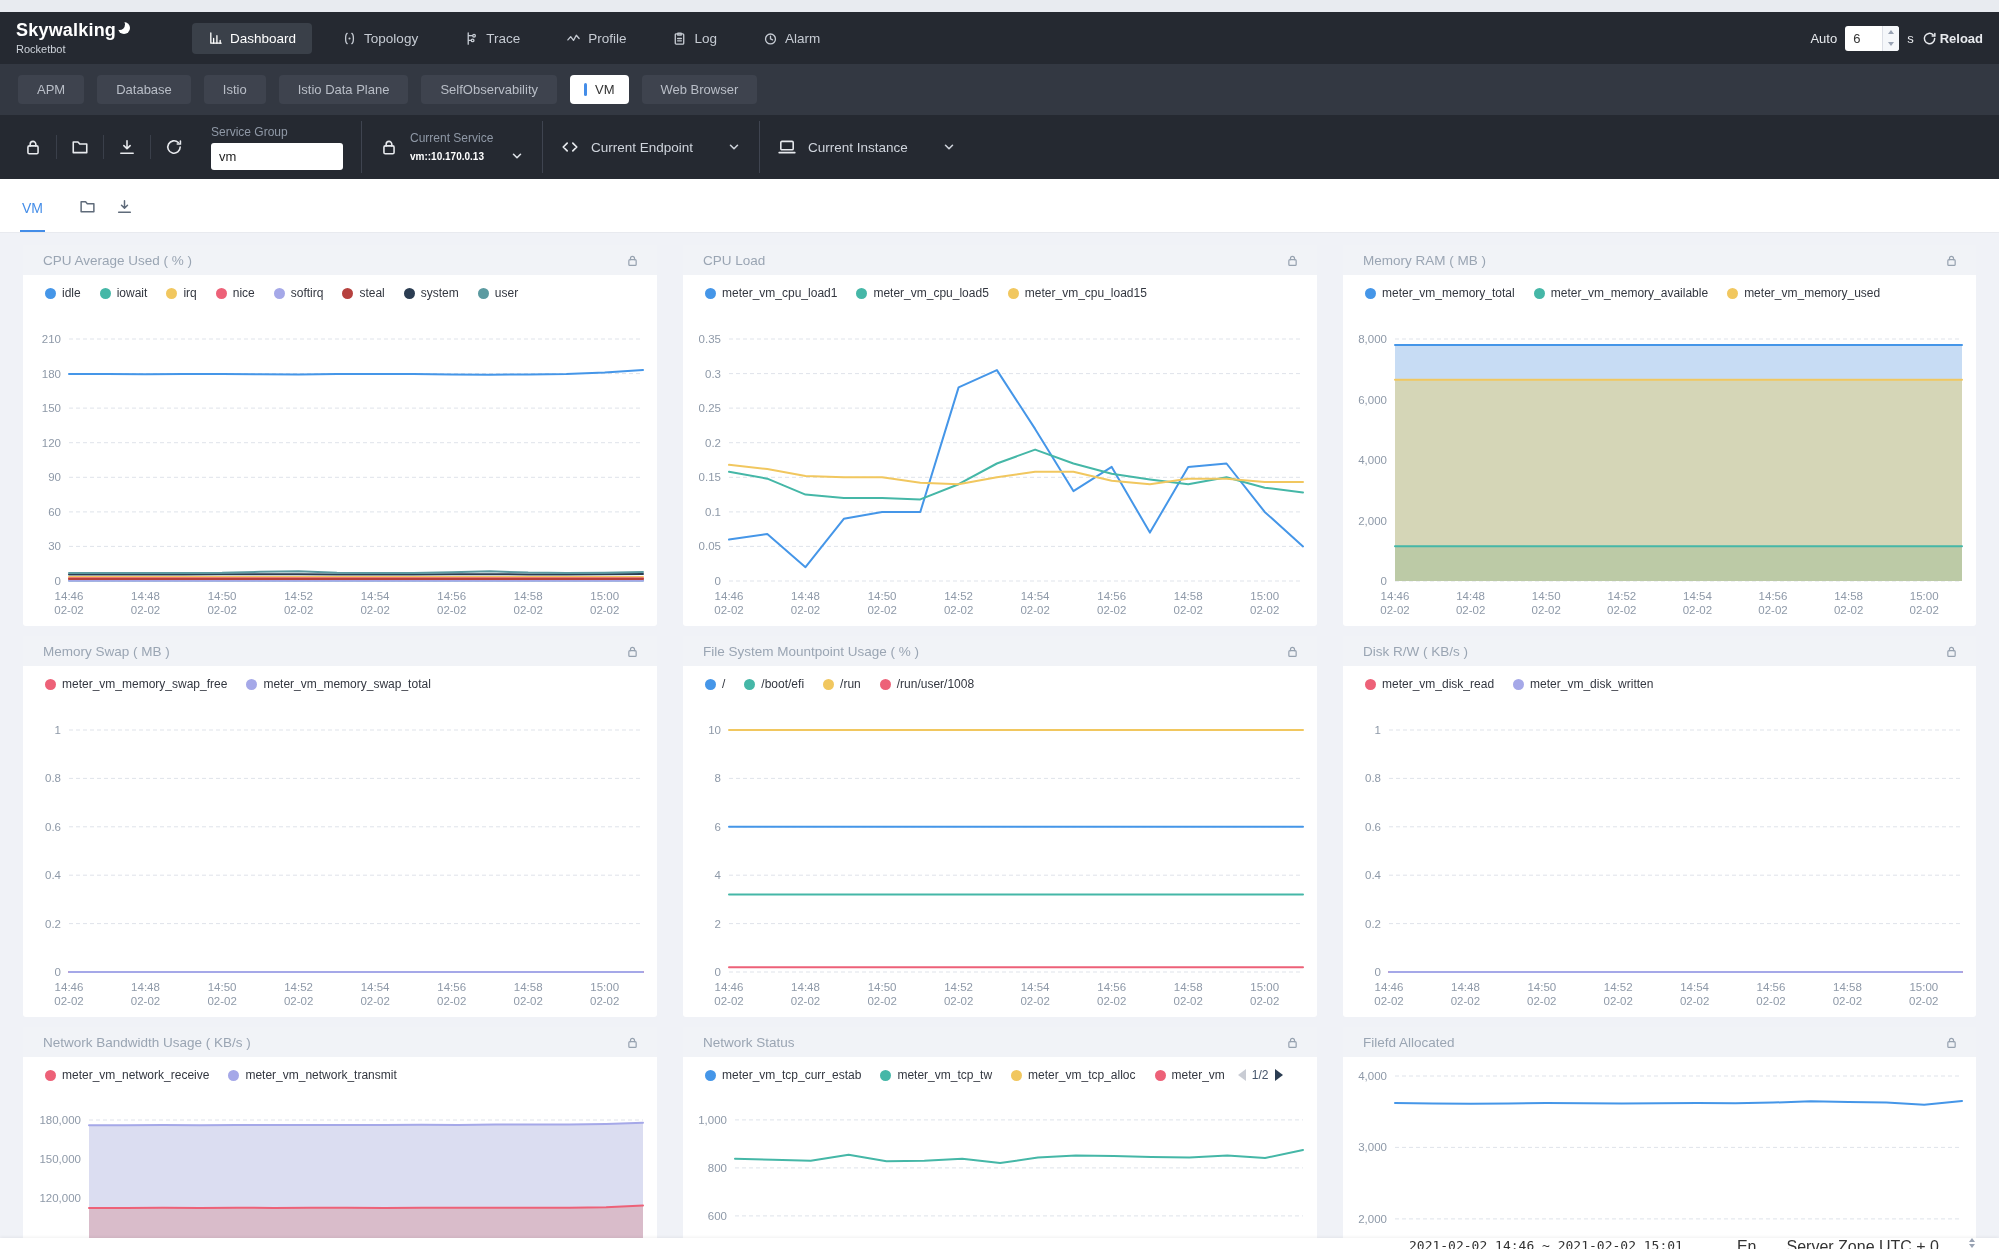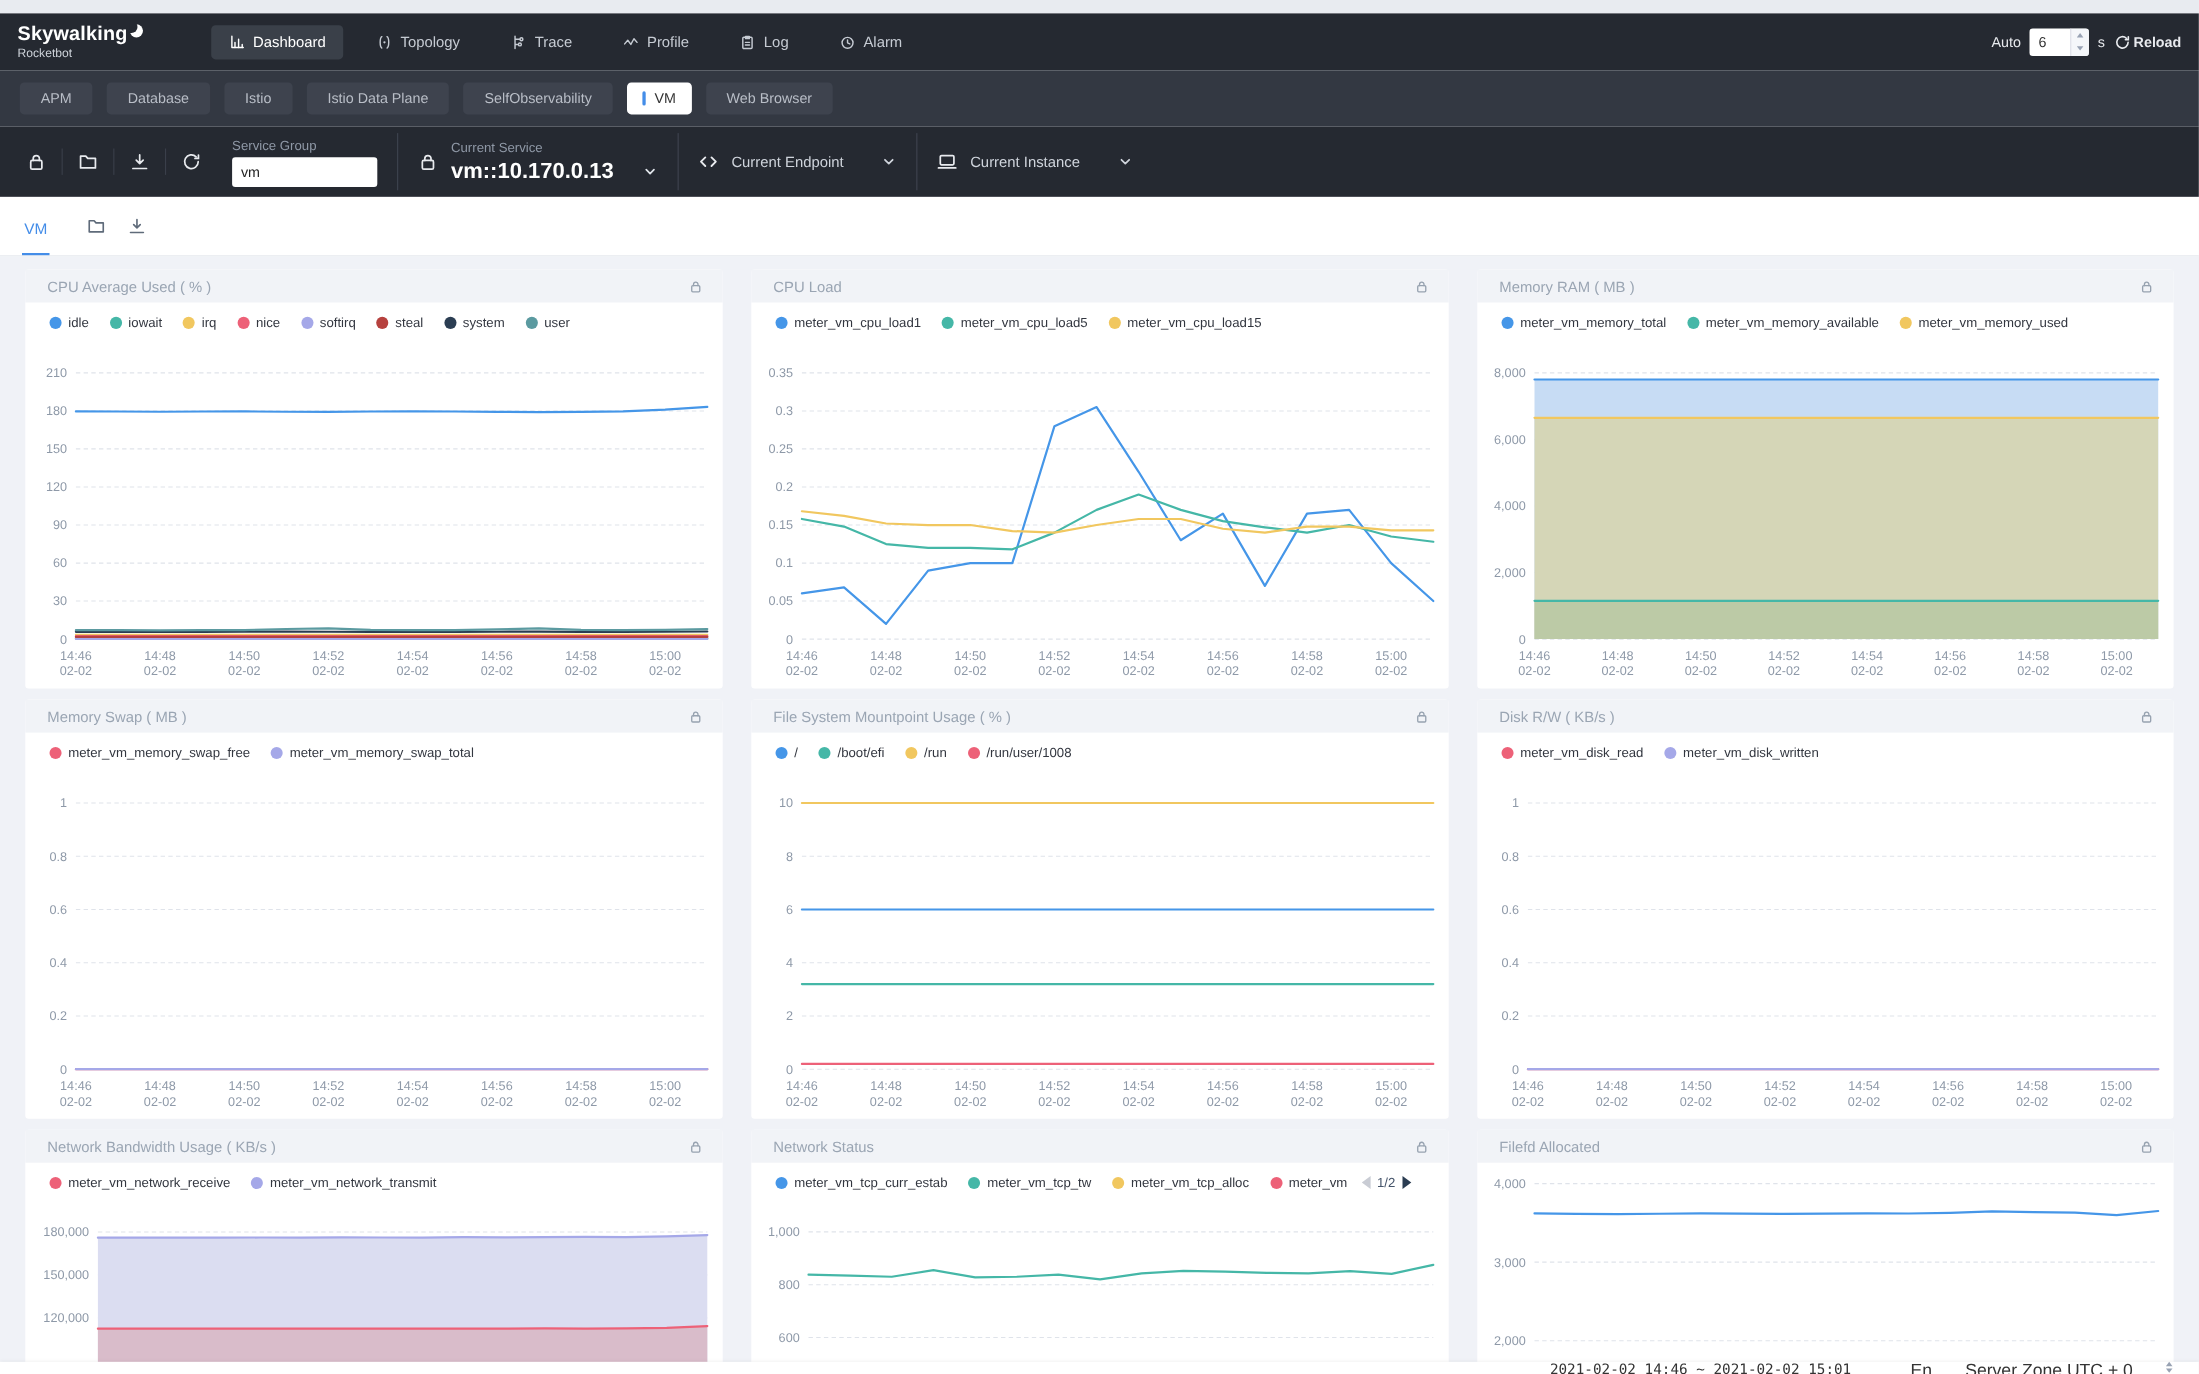--- a/index.html
+++ b/index.html
@@ -40,21 +40,21 @@
   .tool-ic { width:46px; display:flex; justify-content:center; cursor:pointer; color:#e8eaee; }
   .tool-ic svg { width:18px; height:18px; }
   .tsep { width:1px; height:24px; background:#3a3f4a; }
   .tsep-tall { width:1px; height:52px; background:#3f4450; margin:0 18px; }
   .sg-block { display:flex; flex-direction:column; margin-left:14px; }
   .tool-label { font-size:12px; color:#8f98a6; margin-bottom:4px; }
   .sg-input { width:132px; height:27px; border-radius:3px; border:none; background:#fff; color:#222; font-size:13px; padding:0 8px; font-family:"Liberation Sans",sans-serif; }
   .sel-group { display:flex; align-items:center; gap:12px; cursor:pointer; }
   .sel-group > svg { width:18px; height:18px; color:#e8eaee; flex:none; }
   .sel-col { display:flex; flex-direction:column; }
-  .sel-value { display:flex; align-items:center; gap:26px; color:#fff; font-size:20px; font-weight:bold; }
+  .sel-value { display:flex; align-items:center; gap:26px; color:#fff; font-size:10px; font-weight:bold; }
   .sel-value svg { width:14px; height:14px; color:#dfe3e9; }
   .sel-label-only { font-size:13.5px; color:#cfd4dc; display:flex; align-items:center; gap:34px; }
 
   
   .tabstrip { height:54px; background:#fff; display:flex; align-items:flex-end; padding:0 20px; border-bottom:1px solid #e8eaef; }
   .tab-vm { color:#448de8; font-size:14px; padding:0 2px 14px; border-bottom:2.5px solid #448de8; margin-right:24px; cursor:pointer; }
   .strip-ic { color:#5f6b7a; padding:0 10px 13px; cursor:pointer; }
   .strip-ic svg { width:17px; height:17px; }
 
   

